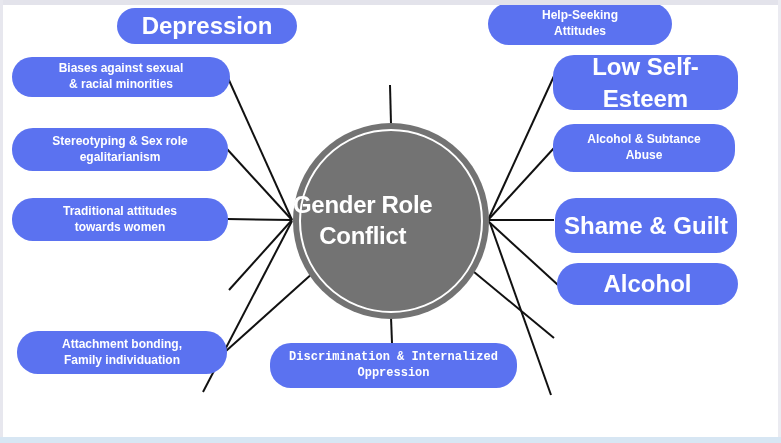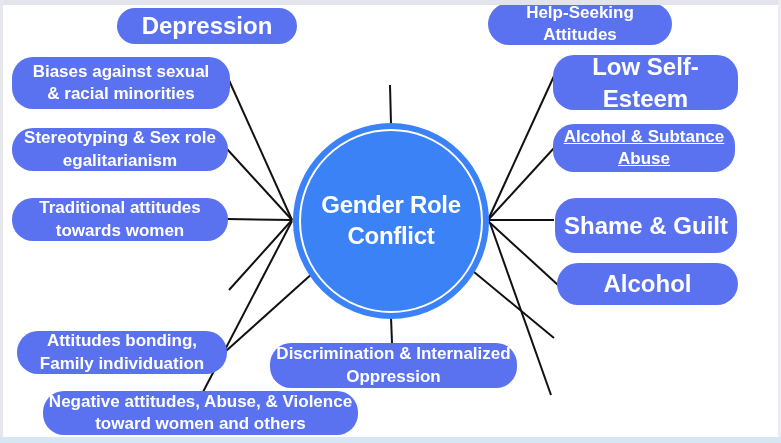--- a/index.html
+++ b/index.html
@@ -19,32 +19,32 @@
   svg.links line{stroke:#111111;stroke-width:2;}
   .node{
     position:absolute;
     background:#5b72f0;
     color:#ffffff;
     border-radius:21px;
     display:flex;align-items:center;justify-content:center;
     text-align:center;
     white-space:pre-line;
     font-weight:700;
-    font-size:17px;
+    font-size:12px;
     line-height:1.32;
     padding:0 2px;
     box-sizing:border-box;
   }
   .node.lg{font-size:24px;}
   .center-node{
     position:absolute;
     left:293px;top:123px;width:196px;height:196px;
-    background:#3b82f6;
+    background:#737373;
     border-radius:50%;
-    display:flex;align-items:center;justify-content:center;
+    display:flex;align-items:center;
   }
   .center-ring{
     position:absolute;inset:6px;
     border:2.5px solid #ffffff;
     border-radius:50%;
   }
   .center-label{
     position:relative;
     color:#ffffff;
     font-weight:700;
@@ -80,66 +80,62 @@
   <div class="node lg" style="left:117px;top:8px;width:180px;height:36px;">
     <span>Depression</span>
   </div>
 
 
   <div class="node" style="left:488px;top:3px;width:184px;height:42px;">
     <span>Help-Seeking
 Attitudes</span>
   </div>
 
-  <div class="node" style="left:12px;top:57px;width:218px;height:52px;">
+  <div class="node" style="left:12px;top:57px;width:218px;height:40px;">
     <span>Biases against sexual
 &amp; racial minorities</span>
   </div>
 
   <div class="node" style="left:12px;top:128px;width:216px;height:43px;">
     <span>Stereotyping &amp; Sex role
 egalitarianism</span>
   </div>
 
   <div class="node" style="left:12px;top:198px;width:216px;height:43px;">
     <span>Traditional attitudes
 towards women</span>
   </div>
 
 
   <div class="node" style="left:17px;top:331px;width:210px;height:43px;">
-    <span>Attitudes bonding,
+    <span>Attachment bonding,
 Family individuation</span>
   </div>
 
-  <div class="node" style="left:43px;top:391px;width:315px;height:44px;">
-    <span>Negative attitudes, Abuse, &amp; Violence
-toward women and others</span>
-  </div>
 
   <div class="node lg" style="left:553px;top:55px;width:185px;height:55px;">
     <span>Low Self-Esteem</span>
   </div>
 
-  <div class="node" style="left:553px;top:124px;width:182px;height:48px;text-decoration:underline;">
+  <div class="node" style="left:553px;top:124px;width:182px;height:48px;">
     <span>Alcohol &amp; Subtance
 Abuse</span>
   </div>
 
   <div class="node lg" style="left:555px;top:198px;width:182px;height:55px;">
     <span>Shame &amp; Guilt</span>
   </div>
 
   <div class="node lg" style="left:557px;top:263px;width:181px;height:42px;">
     <span>Alcohol</span>
   </div>
 
 
 
-  <div class="node" style="left:270px;top:343px;width:247px;height:45px;">
+  <div class="node" style="left:270px;top:343px;width:247px;height:45px;font-family:Liberation Mono, monospace;">
     <span>Discrimination &amp; Internalized
 Oppression</span>
   </div>
 
   <div class="center-node">
     <div class="center-ring"></div>
     <div class="center-label">Gender Role
 Conflict</div>
   </div>
 

